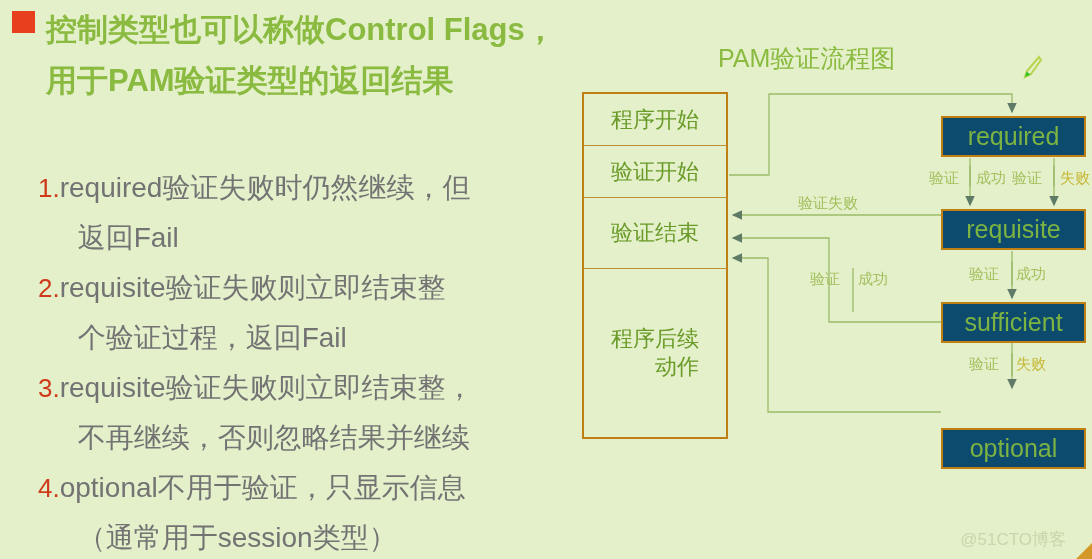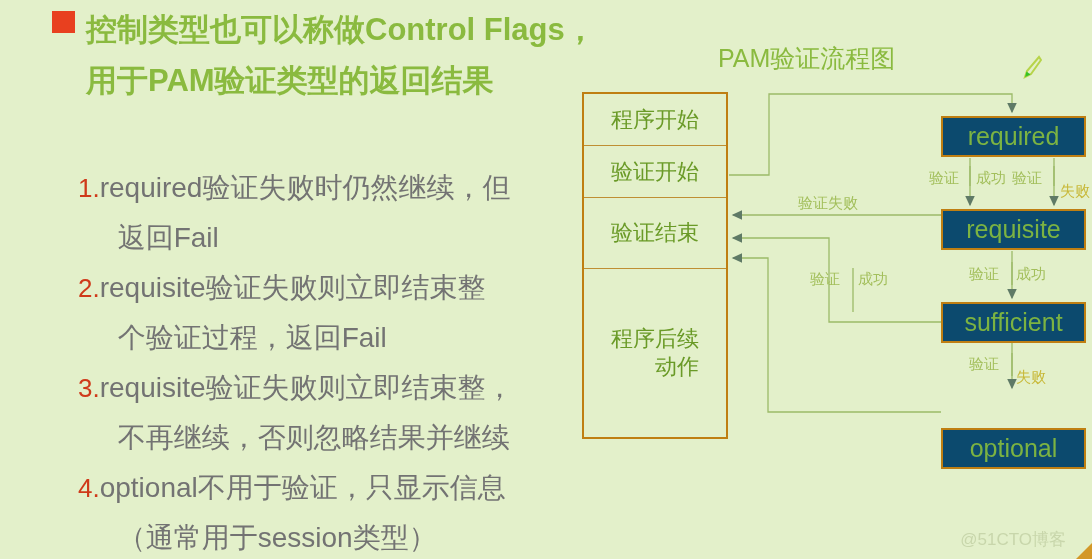--- a/index.html
+++ b/index.html
@@ -20,21 +20,20 @@
     background: #e3f0ca;
     overflow: hidden;
   }
 
   
   .left-col {
     position: absolute;
     left: 0; top: 0;
     width: 572px;
     height: 559px;
-    margin-left: 40px;
   }
   .bullet-block {
     position: absolute;
     left: 12px;
     top: 4px;
     width: 556px;
     display: flex;
     align-items: flex-start;
   }
   .bullet-square {
@@ -148,21 +147,21 @@
   .stage.s-sufficient { top: 302px; }
   .stage.s-optional   { top: 392px; margin-top: 36px; }
 
   
   .elabel {
     position: absolute;
     font-size: 15px;
     color: #a3bf5c;
     white-space: nowrap;
   }
-  .elabel.fail { color: #c8b93a; margin-top: 13px; }
+  .elabel.fail { color: #c8b93a; }
 
   .pencil {
     position: absolute;
     left: 448px;
     top: 55px;
     width: 22px;
     height: 24px;
   }
 
   .watermark {

